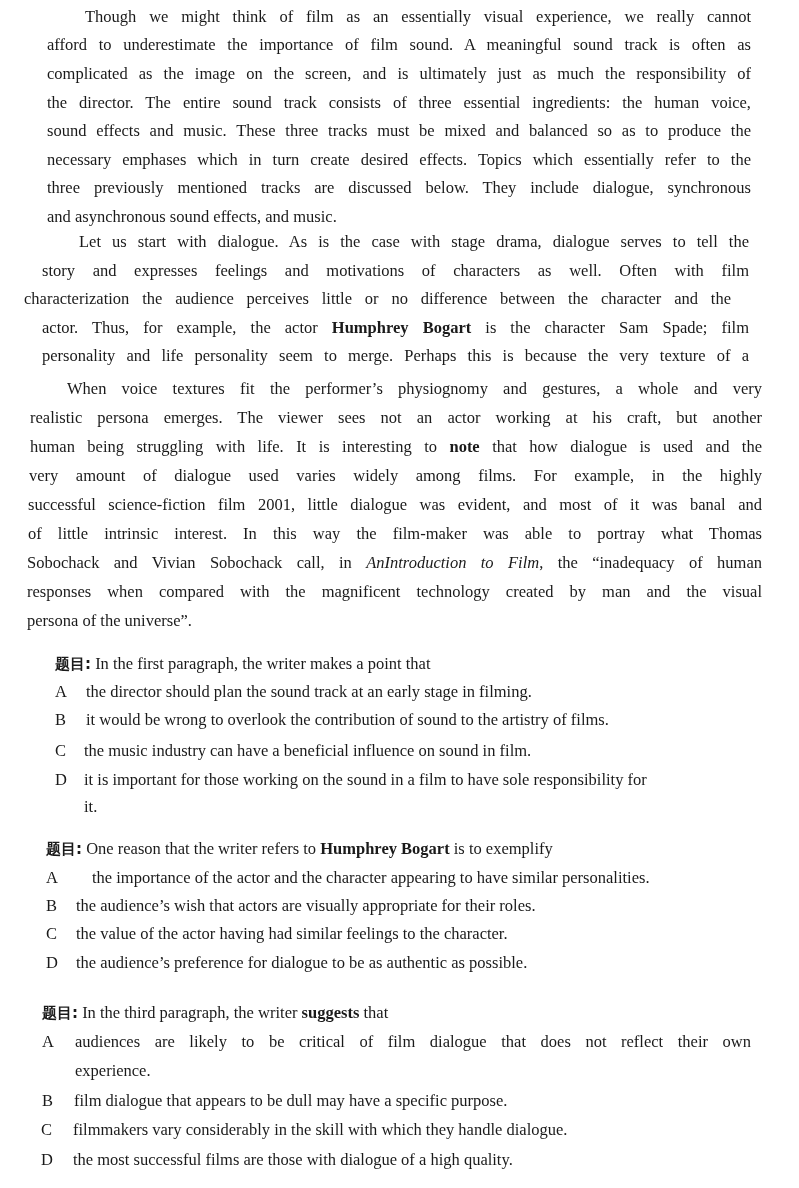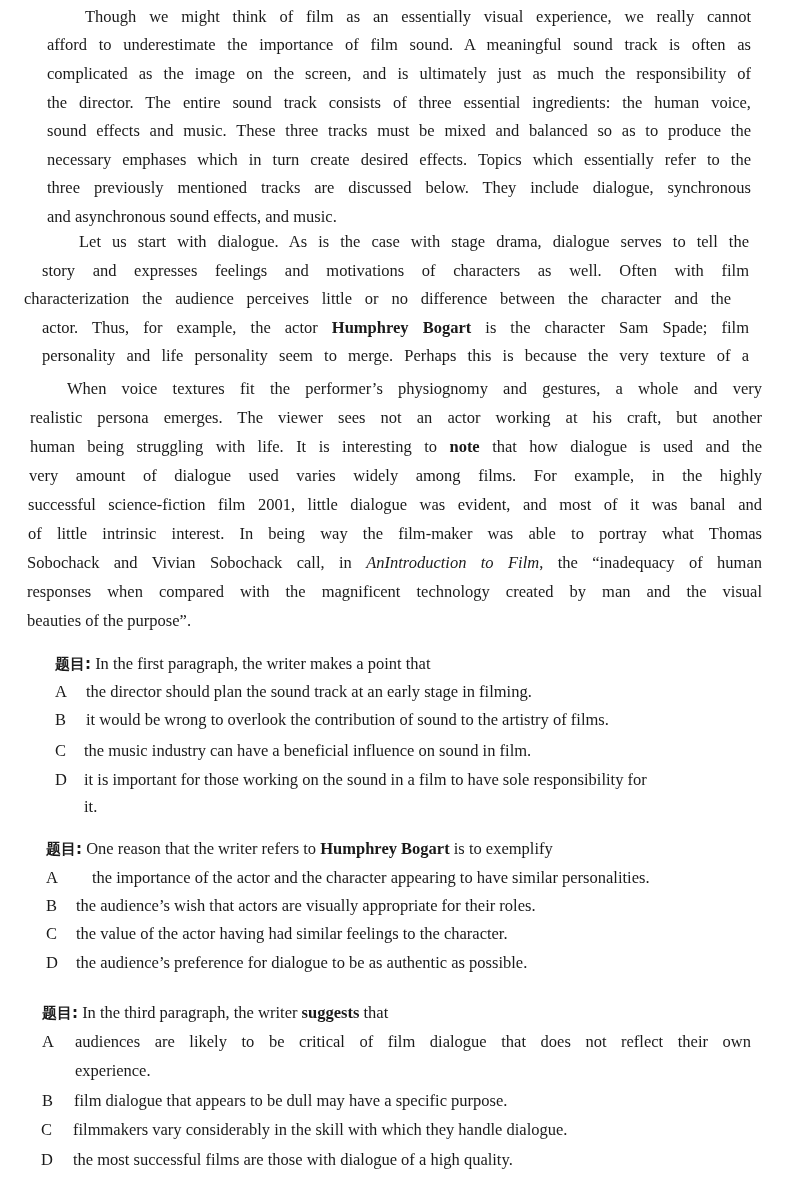--- a/index.html
+++ b/index.html
@@ -44,24 +44,24 @@
     <div class="line just" style="left:42px;top:318px;width:707px;"><span>actor. Thus, for example, the actor </span><b>Humphrey Bogart</b><span> is the character Sam Spade; film</span></div>
     <div class="line just" style="left:42px;top:346px;width:707px;">personality and life personality seem to merge. Perhaps this is because the very texture of a</div>
   </div>
 
   <div>
     <div class="line just" style="left:67px;top:379px;width:695px;">When voice textures fit the performer’s physiognomy and gestures, a whole and very</div>
     <div class="line just" style="left:30px;top:408px;width:732px;">realistic persona emerges. The viewer sees not an actor working at his craft, but another</div>
     <div class="line just" style="left:30px;top:437px;width:732px;"><span>human being struggling with life. It is interesting to </span><b>note</b><span> that how dialogue is used and the</span></div>
     <div class="line just" style="left:29px;top:466px;width:733px;">very amount of dialogue used varies widely among films. For example, in the highly</div>
     <div class="line just" style="left:28px;top:495px;width:734px;">successful science-fiction film 2001, little dialogue was evident, and most of it was banal and</div>
-    <div class="line just" style="left:28px;top:524px;width:734px;">of little intrinsic interest. In being way the film-maker was able to portray what Thomas</div>
+    <div class="line just" style="left:28px;top:524px;width:734px;">of little intrinsic interest. In this way the film-maker was able to portray what Thomas</div>
     <div class="line just" style="left:27px;top:553px;width:735px;"><span>Sobochack and Vivian Sobochack call, in </span><i>AnIntroduction to Film</i><span>, the “inadequacy of human</span></div>
     <div class="line just" style="left:27px;top:582px;width:735px;">responses when compared with the magnificent technology created by man and the visual</div>
-    <div class="line" style="left:27px;top:611px;">beauties of the purpose”.</div>
+    <div class="line" style="left:27px;top:611px;">persona of the universe”.</div>
   </div>
 
   <div>
     <div class="q-head" style="left:55px;top:654px;"><span class="cjk">题目:</span><span> In the first paragraph, the writer makes a point that</span></div>
     <div>
       <span class="opt-letter" style="left:55px;top:682px;">A</span>
       <span class="opt-text" style="left:86px;top:682px;">the director should plan the sound track at an early stage in filming.</span>
     </div>
     <div>
       <span class="opt-letter" style="left:55px;top:710px;">B</span>

